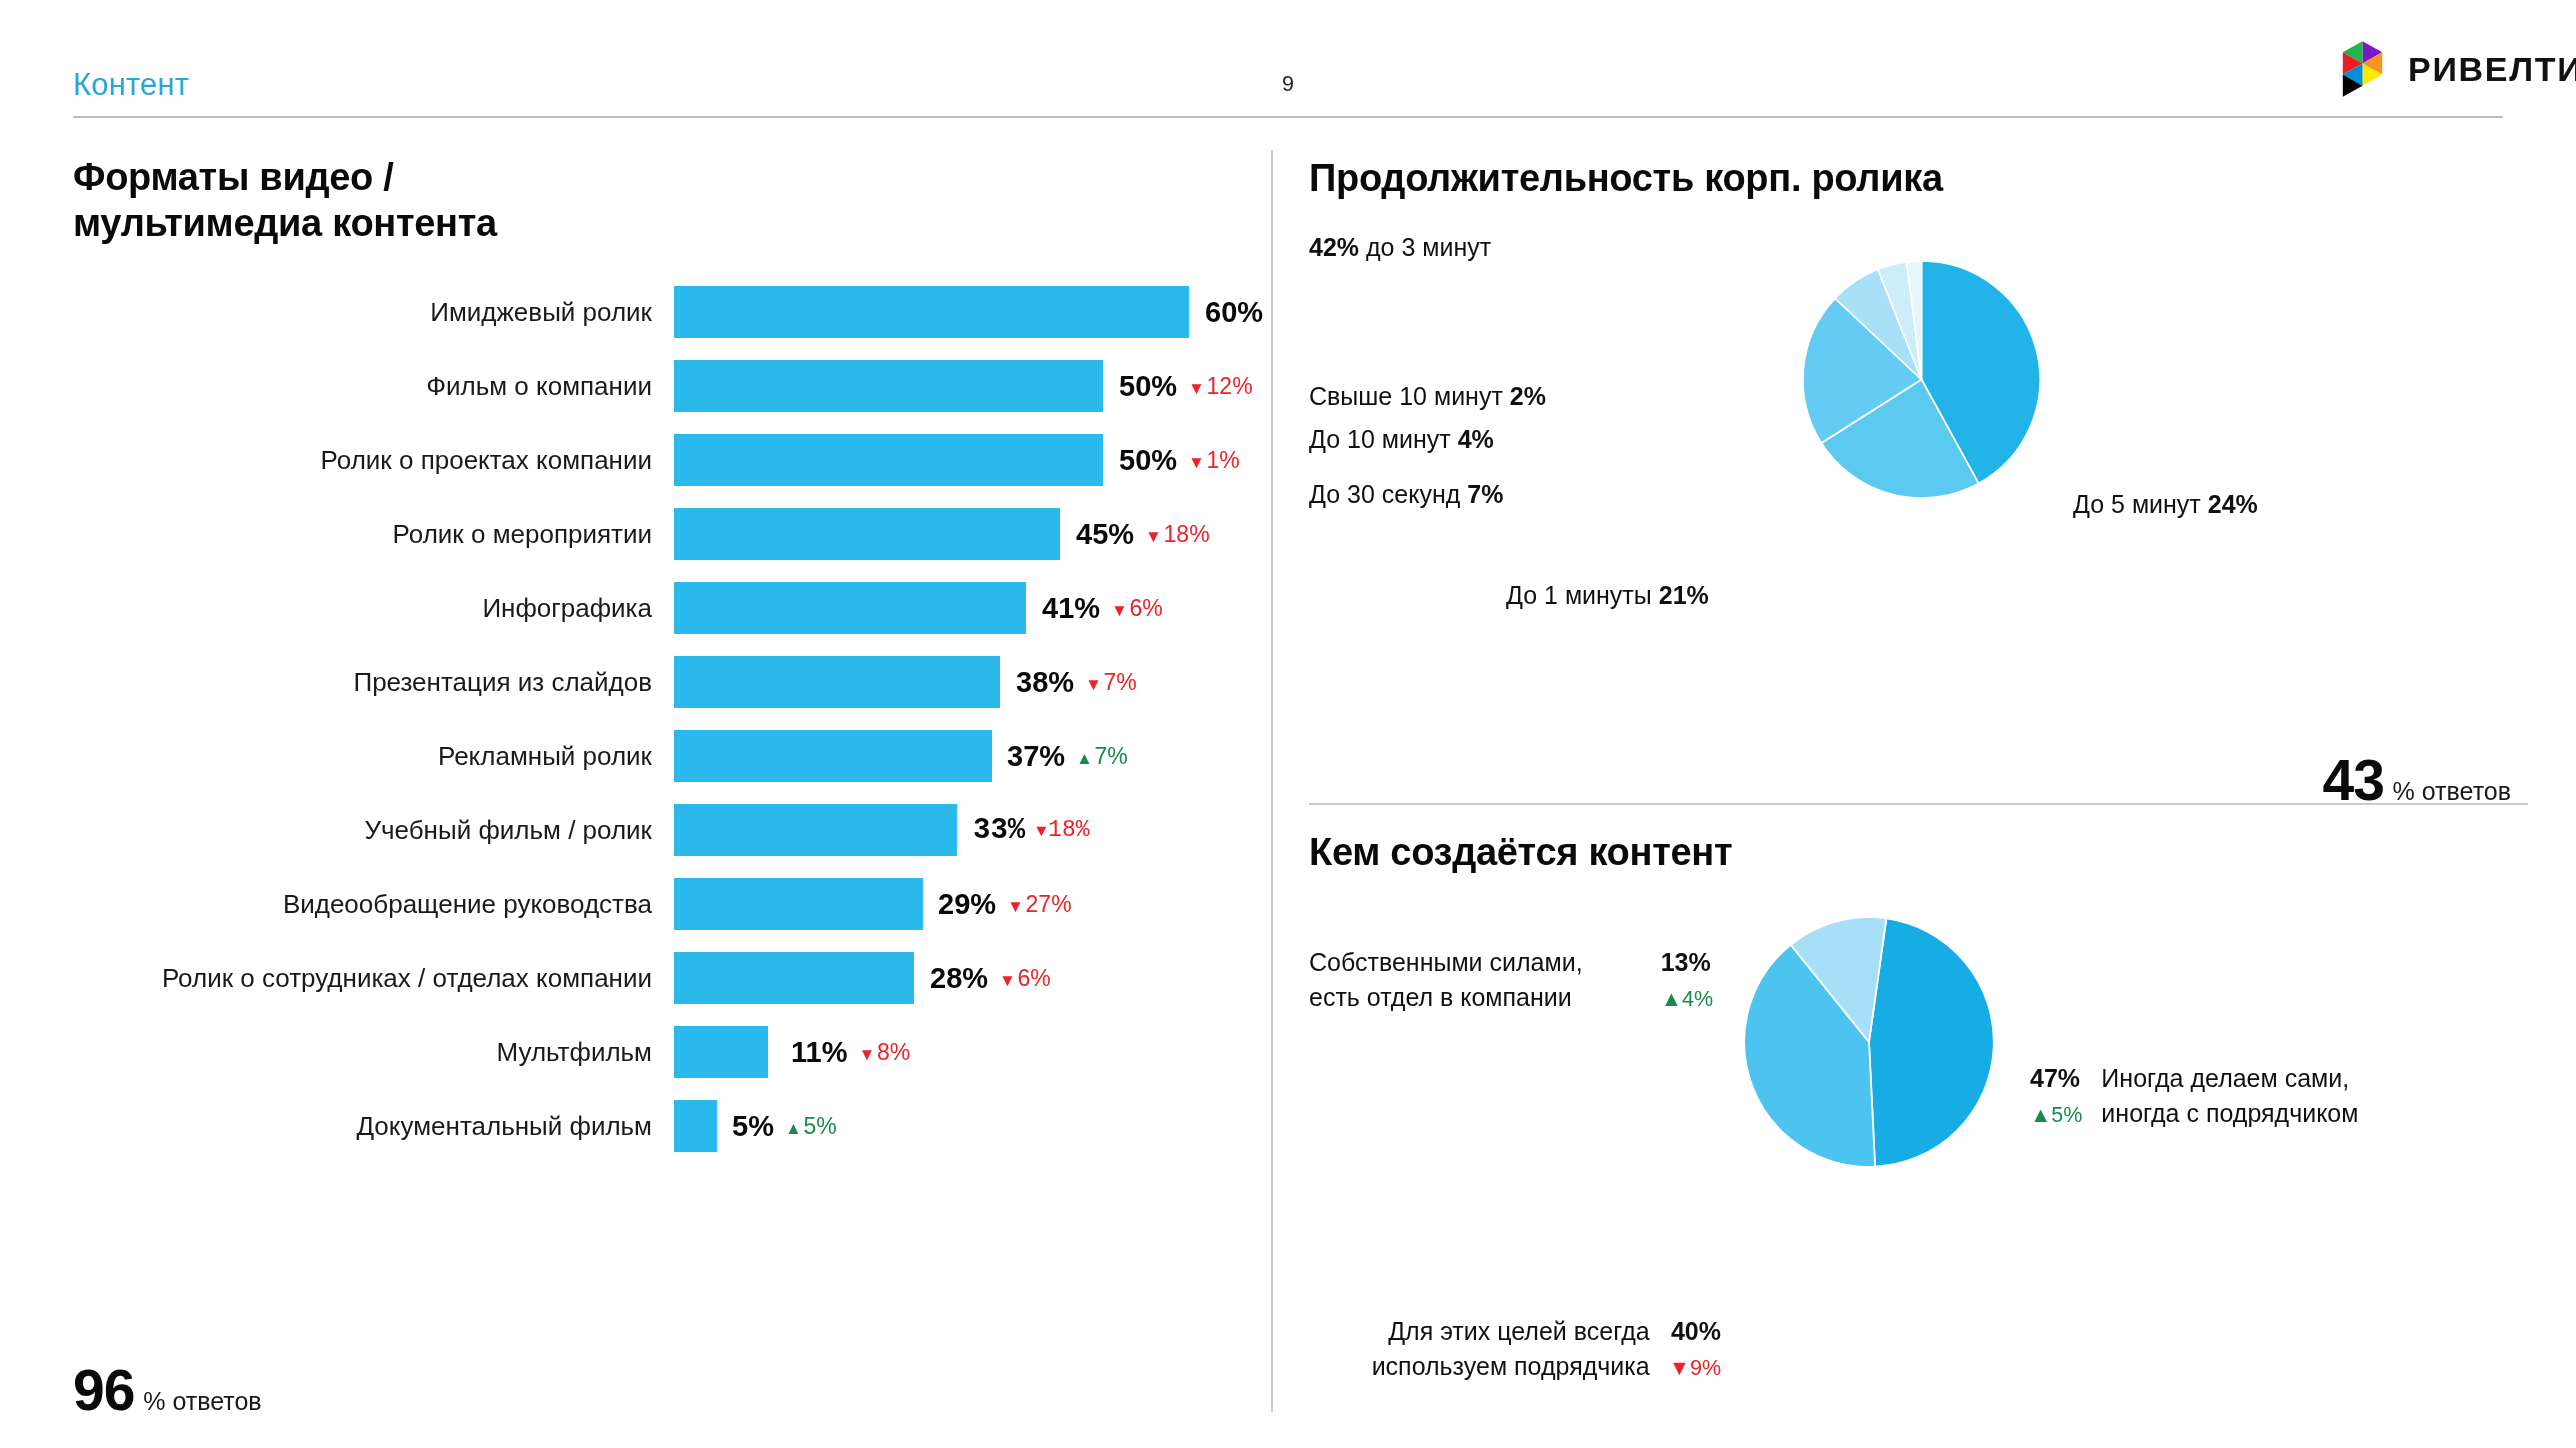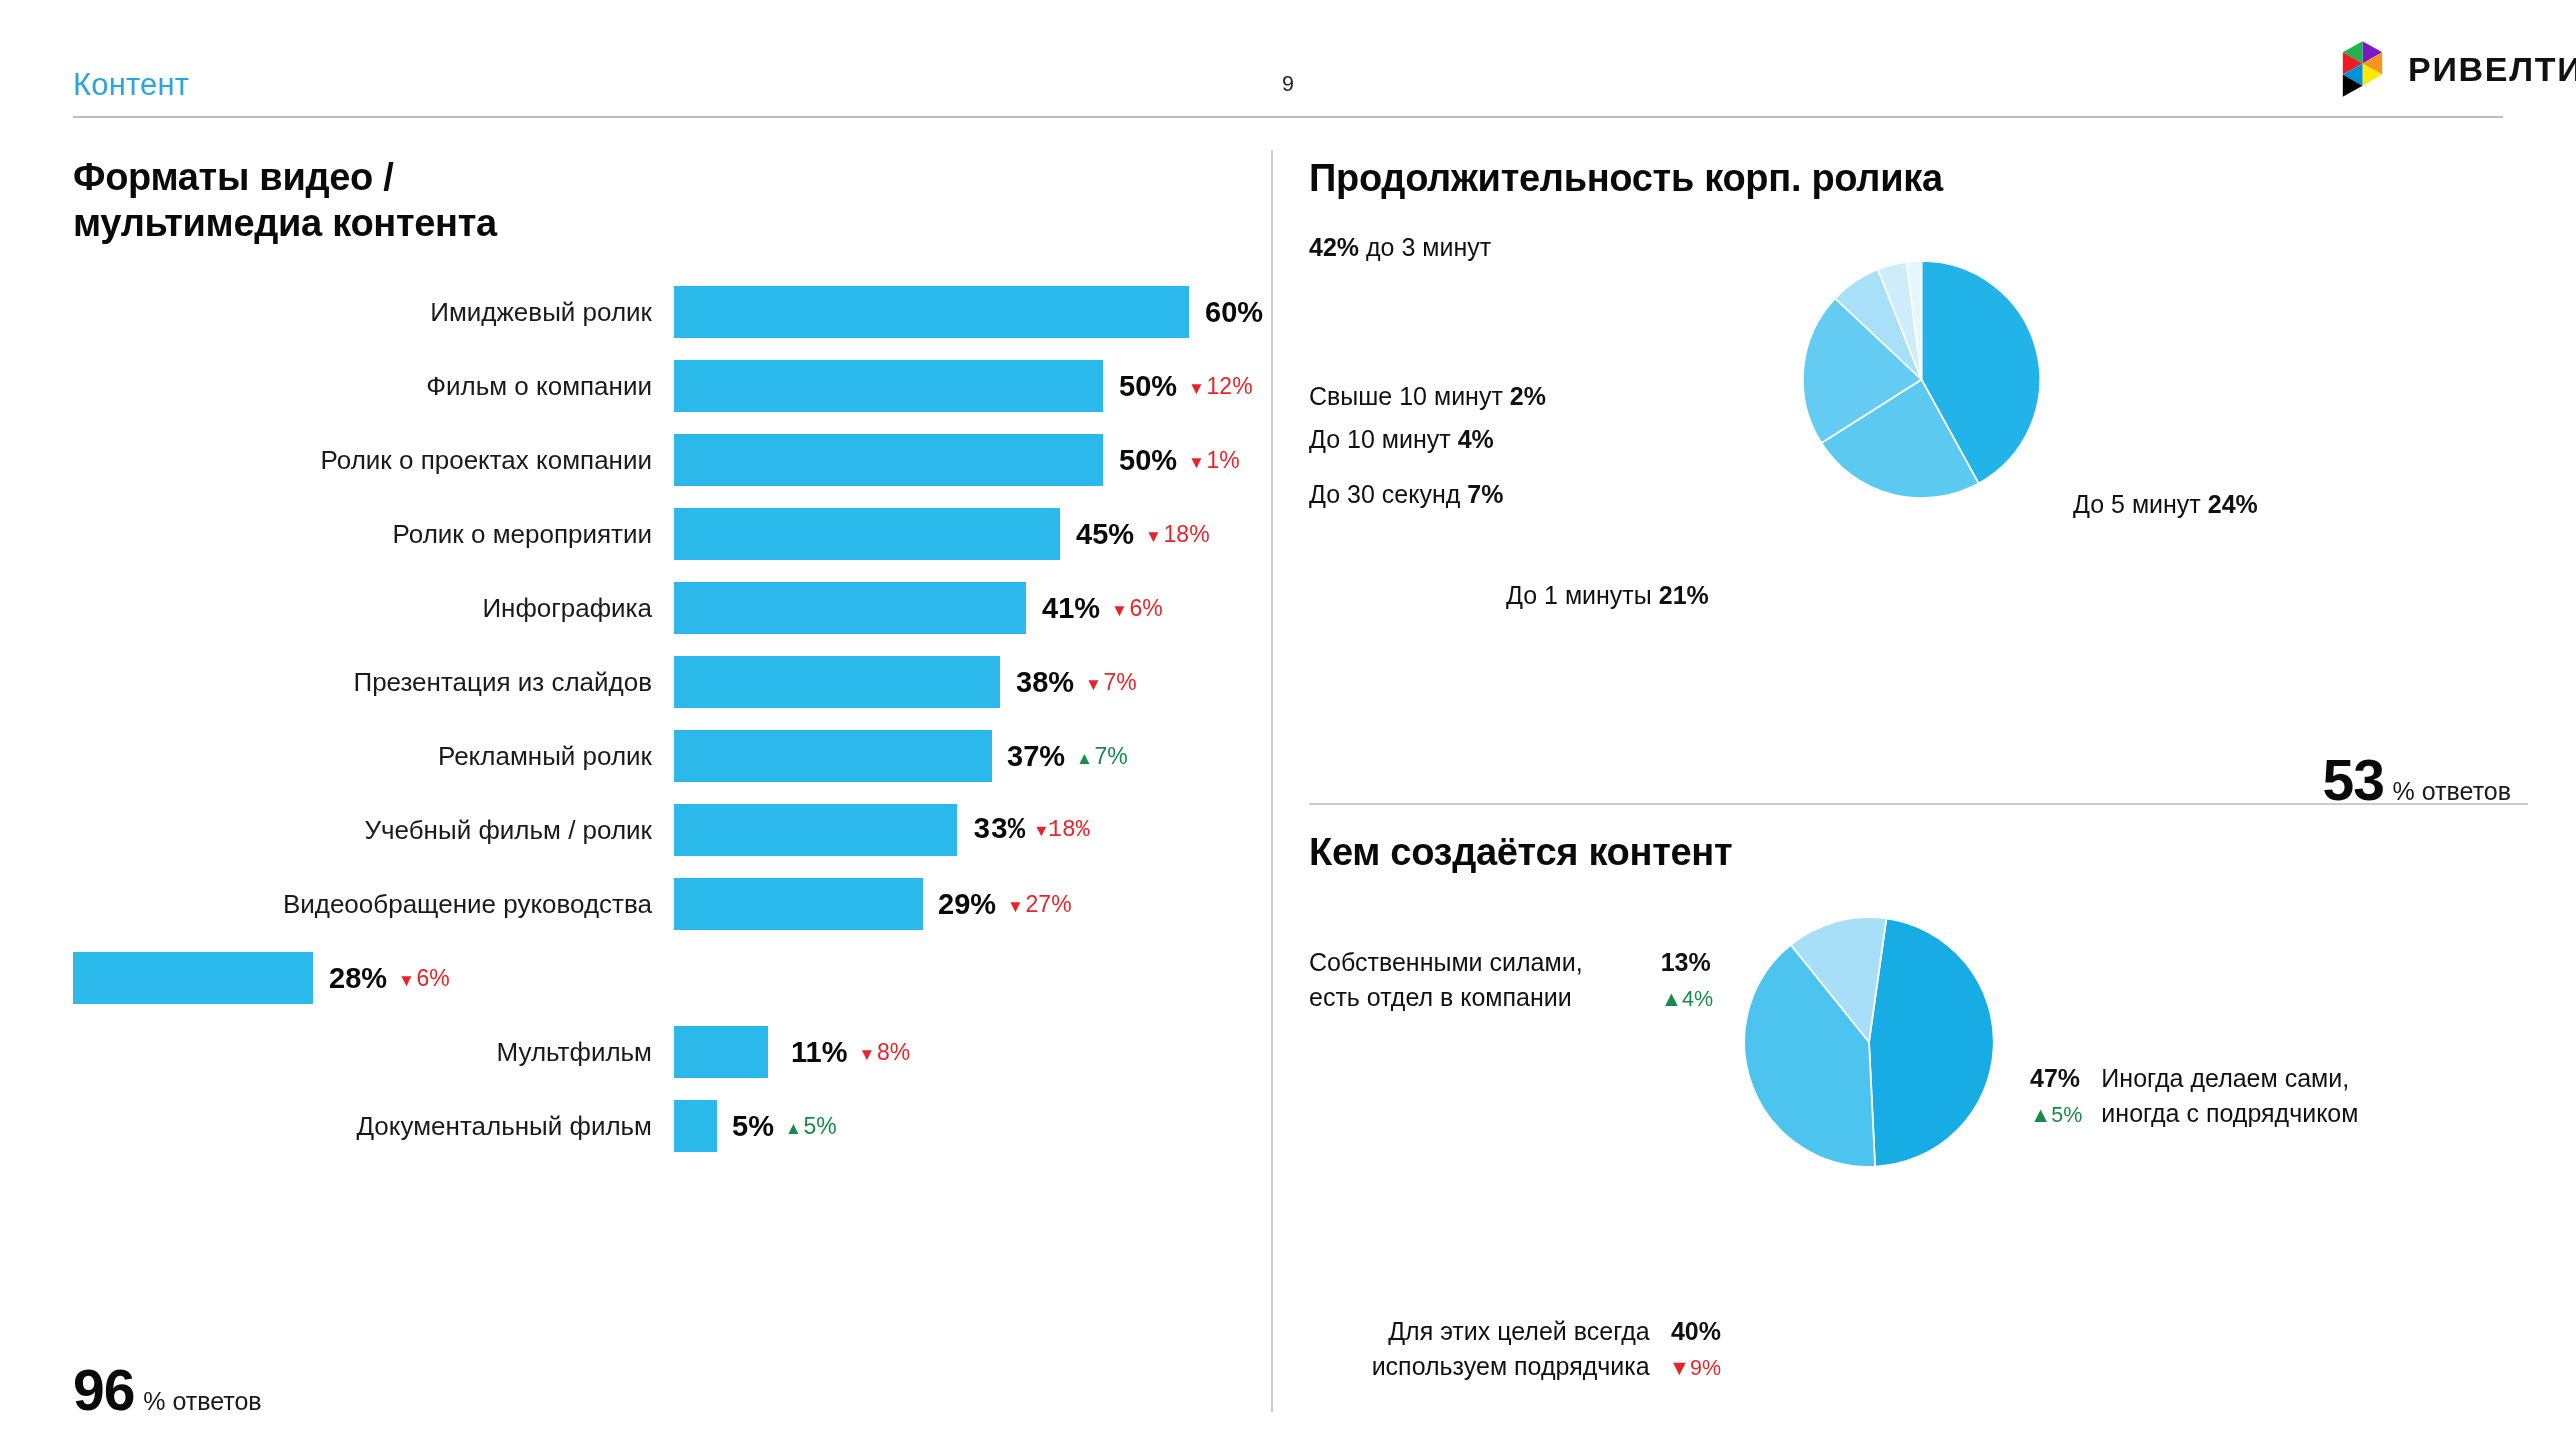--- a/index.html
+++ b/index.html
@@ -202,20 +202,21 @@
         <div class="bar-label">Видеообращение руководства</div>
         <div class="bar-track">
           <div class="bar-fill" style="width: 249px; background: rgb(43, 184, 234);"></div>
           <div class="bar-valbox" style="left: 264px;">
             <span class="bar-val">29%</span>
             <span class="delta down"><span class="arw">▼</span><span>27%</span></span>
           </div>
         </div>
       </div>
       <div class="bar-row">
+        <div class="bar-label">Ролик о сотрудниках / отделах компании</div>
         <div class="bar-track">
           <div class="bar-fill" style="width: 240px; background: rgb(43, 184, 234);"></div>
           <div class="bar-valbox" style="left: 256px;">
             <span class="bar-val">28%</span>
             <span class="delta down"><span class="arw">▼</span><span>6%</span></span>
           </div>
         </div>
       </div>
       <div class="bar-row">
         <div class="bar-label">Мультфильм</div>
@@ -285,21 +286,21 @@
       <span>До 1 минуты</span>
       <b class="pct">21%</b>
     </div>
 
     <div class="pie-lbl lbl-right" style="left:764px;top:333px;">
       <span>До 5 минут</span>
       <b class="pct">24%</b>
     </div>
 
     <div class="stat stat-p1">
-      <span class="stat-num">53</span>
+      <span class="stat-num">43</span>
       <span class="stat-suffix">% ответов</span>
     </div>
   </div>
 
   <div style="position:absolute;left:0;top:674px;width:1219px;height:580px;">
     <h2 class="panel-title">Кем создаётся контент</h2>
 
     <div class="pie-wrap" style="left:429px;top:82px;">
       <svg class="pie" id="pie2" width="262" height="262" viewBox="-105 -105 210 210">
           <path d="M 0 0 L 13.917 -99.027 A 100 100 0 0 1 4.885 99.881 Z" fill="#18ACE4" stroke="#ffffff" stroke-width="1.4"></path>

